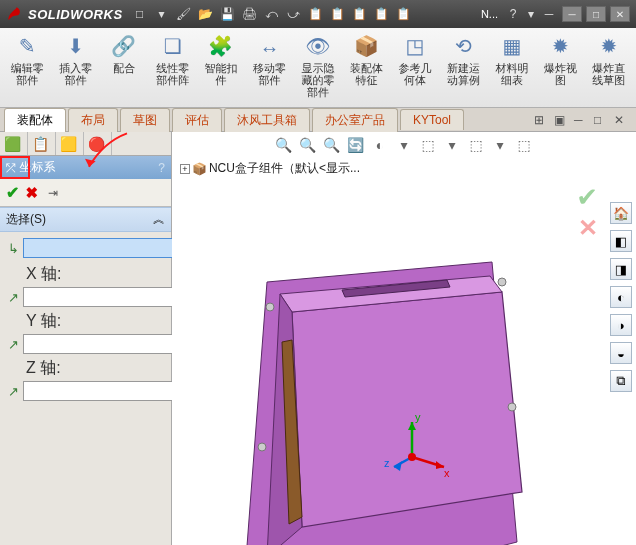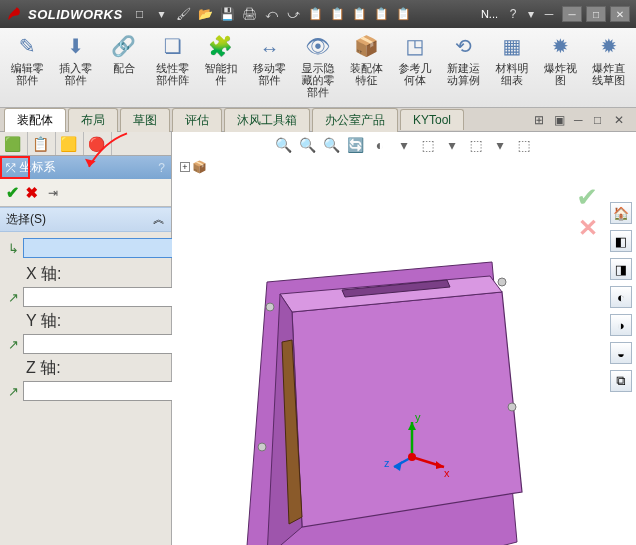--- a/index.html
+++ b/index.html
@@ -14,21 +14,21 @@
   .title-n { margin-left: auto; margin-right: 6px; font-size: 11px; }
   .wincontrols { display: flex; gap: 4px; margin-left: 4px; }
   .wbtn { width: 20px; height: 16px; border: 1px solid #666; background: #888; font-size: 10px; display:flex;align-items:center;justify-content:center;color:#eee; }
   
   .ribbon { background: linear-gradient(#f7f7f7,#e4e4e4); border-bottom: 1px solid #b0b0b0; display: flex; padding: 4px 6px; gap: 6px; flex-wrap: nowrap; overflow:hidden; height:80px;}
   .rbtn { display: flex; flex-direction: column; align-items: center; justify-content: flex-start; width: 44px; font-size: 11px; color: #333; text-align: center; line-height: 1.1; gap:2px;}
   .rbtn .ricon { width: 28px; height: 28px; display: flex; align-items:center;justify-content:center;font-size:20px;color:#5a7fb0;}
   .rbtn .rlbl { white-space: pre-line; }
   
   .tabs { display: flex; align-items: center; background: #d9d4cd; height: 24px; border-bottom:1px solid #aaa; padding-left:4px;}
-  .tab { padding: 3px 12px; font-size: 12px; color: #14532d; background:#e6e1d8; border:1px solid #b0a898; border-bottom:none; margin-right:2px; border-radius:3px 3px 0 0;}
+  .tab { padding: 3px 12px; font-size: 12px; color: #c2410c; background:#e6e1d8; border:1px solid #b0a898; border-bottom:none; margin-right:2px; border-radius:3px 3px 0 0;}
   .tab.active { background:#fff; color:#000;}
   .tabs .doc-icons { margin-left:auto; display:flex; gap:6px; padding-right:8px;}
   .di { width:14px; height:14px; font-size:12px; color:#555;}
   
   .main { display: flex; height: calc(545px - 28px - 80px - 24px); }
   
   .left { width: 172px; background:#e8e5df; border-right:1px solid #aaa; display:flex; flex-direction:column;}
   .ltabs { display:flex; height:24px; border-bottom:1px solid #aaa;}
   .ltab { width:28px; display:flex; align-items:center; justify-content:center; border-right:1px solid #bbb; font-size:14px;}
   .panel-head { background: linear-gradient(#9bbce0,#7ba6d2); color:#fff; font-size:12px; padding:3px 6px; display:flex; align-items:center; gap:4px; position:relative;}
@@ -238,20 +238,21 @@
         <span class="vtico">▾</span>
         <span class="vtico">⬚</span>
         <span class="vtico">▾</span>
         <span class="vtico">⬚</span>
         <span class="vtico">▾</span>
         <span class="vtico">⬚</span>
       </div>
     <div class="treeitem">
       <span class="tri-plus">+</span>
       <span>📦</span>
+      <span>NCU盒子组件（默认&lt;显示...</span>
     </div>
     <span class="bigcheck">✔</span>
     <span class="bigx">✕</span>
     <div class="rside" id="rside">
         <div class="rs">🏠</div>
         <div class="rs">◧</div>
         <div class="rs">◨</div>
         <div class="rs">◐</div>
         <div class="rs">◑</div>
         <div class="rs">◒</div>

